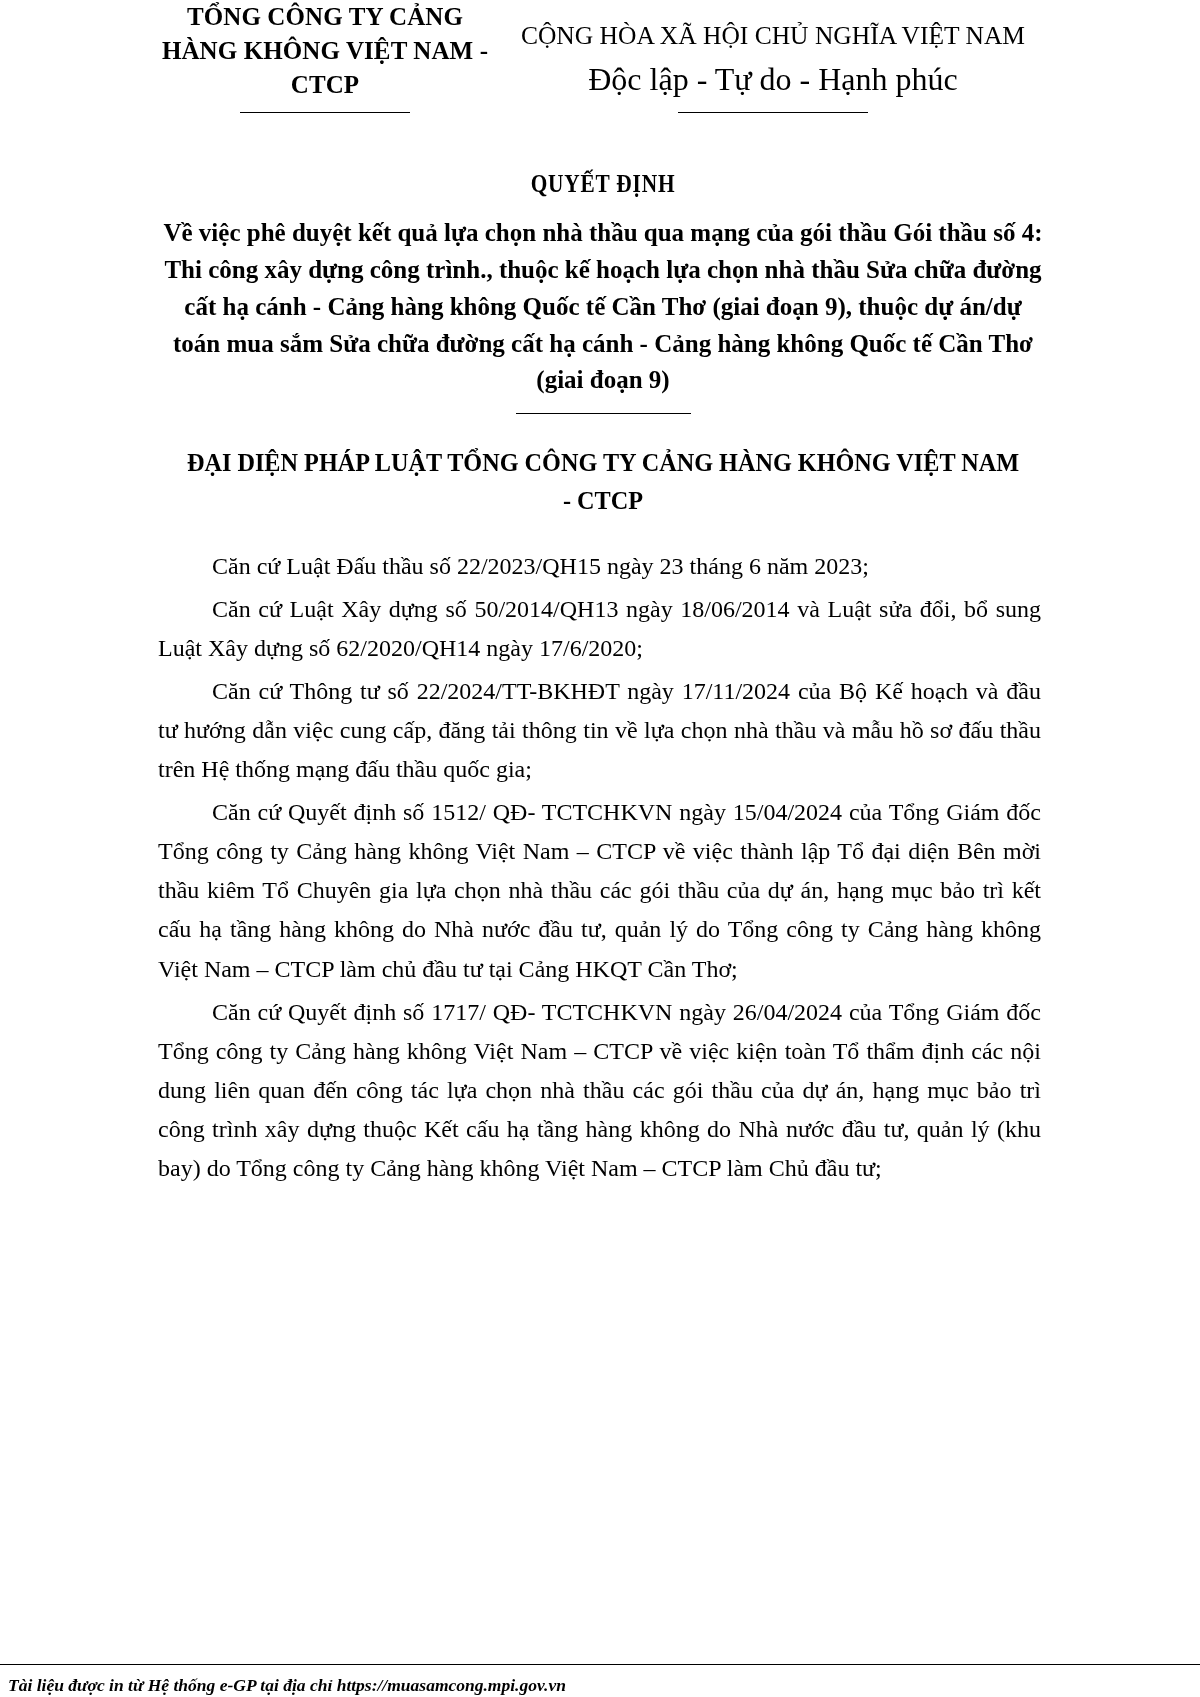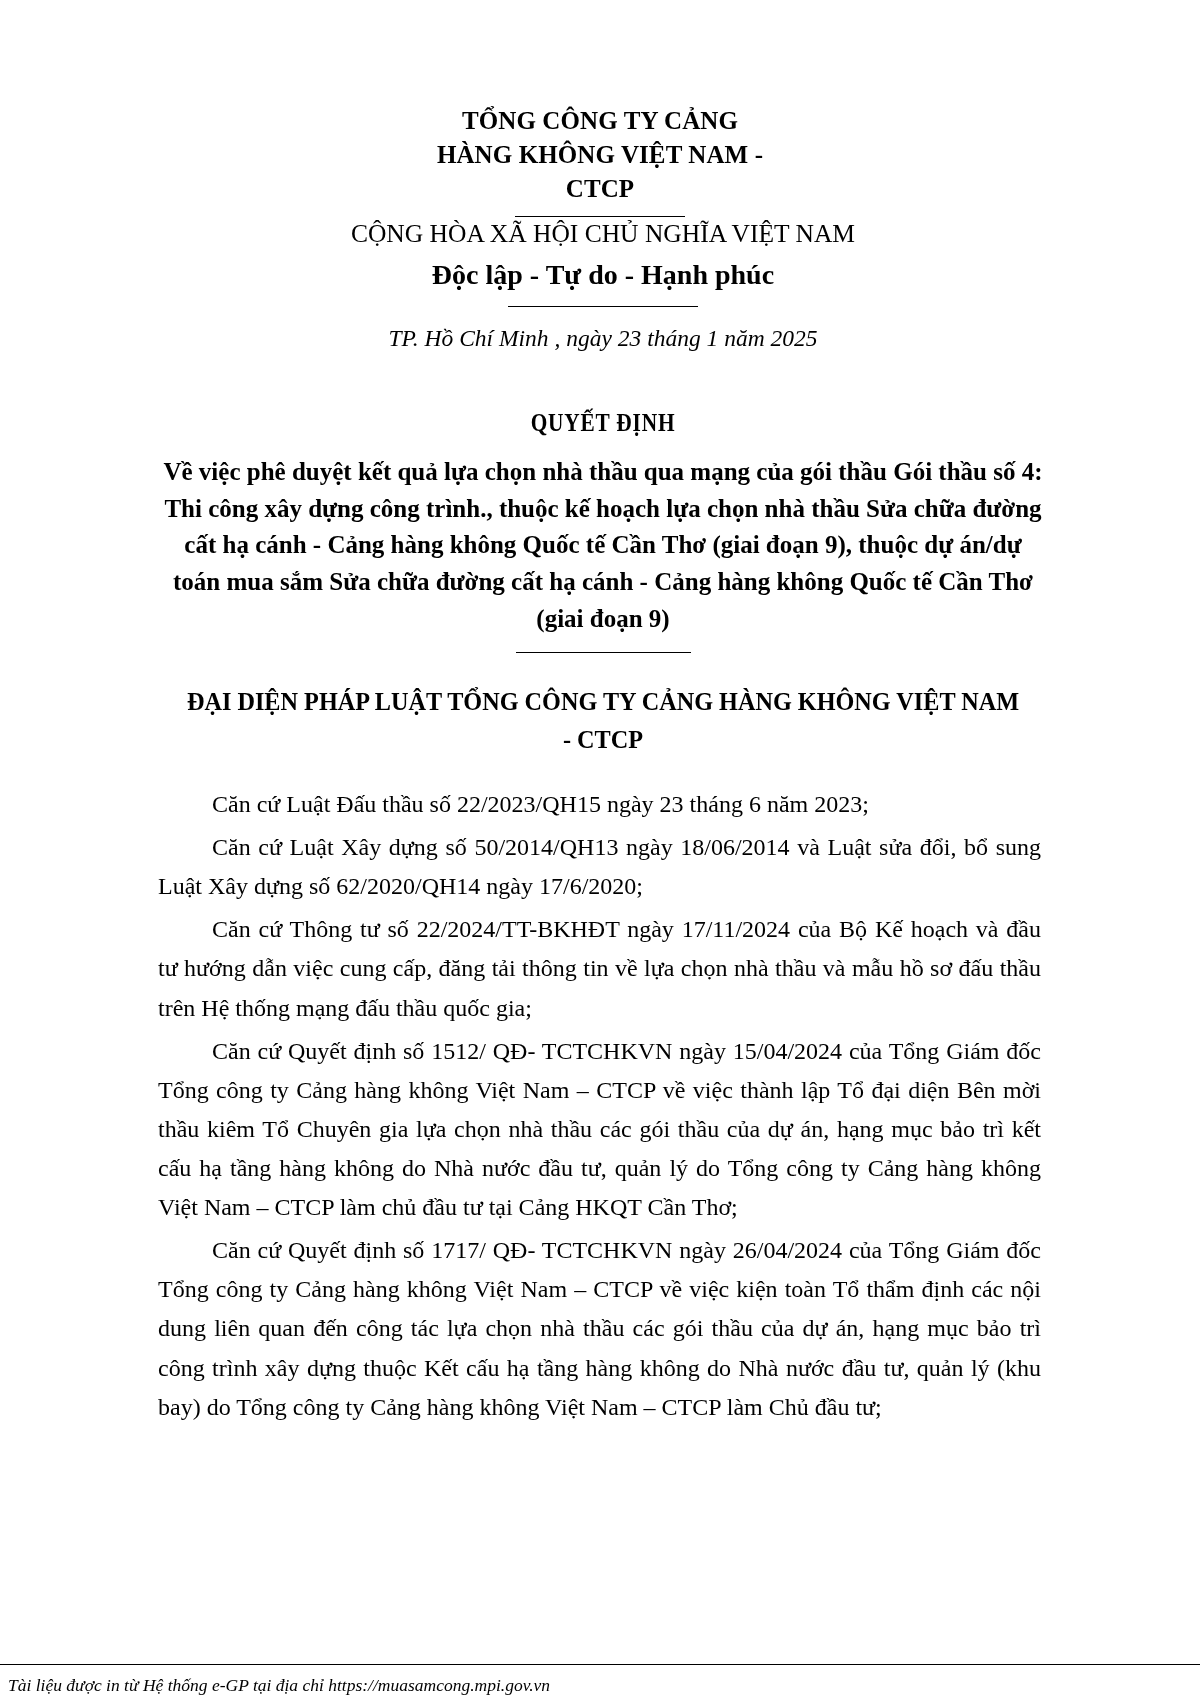--- a/index.html
+++ b/index.html
@@ -23,23 +23,21 @@
   .content {
     position: absolute;
     left: 158px;
     top: 0;
     width: 890px;
   }
 
   
   .header {
     display: flex;
-    flex-direction: column;
-    align-items: center;
-    padding-top: 104px;
+    align-items: flex-end;
   }
   .header-left {
     width: 340px;
     text-align: center;
     padding-right: 6px;
     box-sizing: border-box;
   }
   .header-right {
     flex: 1;
     text-align: center;
@@ -50,22 +48,22 @@
     line-height: 1.35;
     letter-spacing: 0.1px;
   }
   .nation-name {
     font-size: 25.5px;
     font-weight: normal;
     line-height: 1.3;
     white-space: nowrap;
   }
   .nation-motto {
-    font-size: 28px;
-    font-weight: bold;
+    font-size: 32px;
+    font-weight: normal;
     margin-top: 7px;
     line-height: 1.3;
   }
   .rule-short {
     border: none;
     border-top: 1.6px solid #000;
     width: 170px;
     margin: 11px auto 0 auto;
   }
   .rule-motto {
@@ -137,20 +135,21 @@
     hyphens: none;
   }
 
   
   .footer {
     position: absolute;
     left: 0;
     bottom: 0;
     width: 1200px;
     box-sizing: border-box;
+    font-weight: bold;
   }
   .footer-rule {
     border: none;
     border-top: 1.4px solid #000;
     width: 1200px;
     margin: 0;
   }
   .footer-text {
     font-size: 17.5px;
     font-style: italic;
@@ -166,21 +165,20 @@
 
     <div class="header">
       <div class="header-left">
         <div class="org-name">TỔNG CÔNG TY CẢNG HÀNG KHÔNG VIỆT NAM - CTCP</div>
         <hr class="rule-short">
       </div>
       <div class="header-right">
         <div class="nation-name">CỘNG HÒA XÃ HỘI CHỦ NGHĨA VIỆT NAM</div>
         <div class="nation-motto">Độc lập - Tự do - Hạnh phúc</div>
         <hr class="rule-motto">
-        <div class="date-line">TP. Hồ Chí Minh , ngày 23 tháng 1 năm 2025</div>
       </div>
     </div>
 
     <div class="title-block">
       <span class="decision-word">QUYẾT ĐỊNH</span>
       <div class="title-sub">Về việc phê duyệt kết quả lựa chọn nhà thầu qua mạng của gói thầu Gói thầu số 4: Thi công xây dựng công trình., thuộc kế hoạch lựa chọn nhà thầu Sửa chữa đường cất hạ cánh - Cảng hàng không Quốc tế Cần Thơ (giai đoạn 9), thuộc dự án/dự toán mua sắm Sửa chữa đường cất hạ cánh - Cảng hàng không Quốc tế Cần Thơ (giai đoạn 9)</div>
       <hr class="rule-title">
     </div>
 
     <div class="authority">ĐẠI DIỆN PHÁP LUẬT TỔNG CÔNG TY CẢNG HÀNG KHÔNG VIỆT NAM - CTCP</div>

